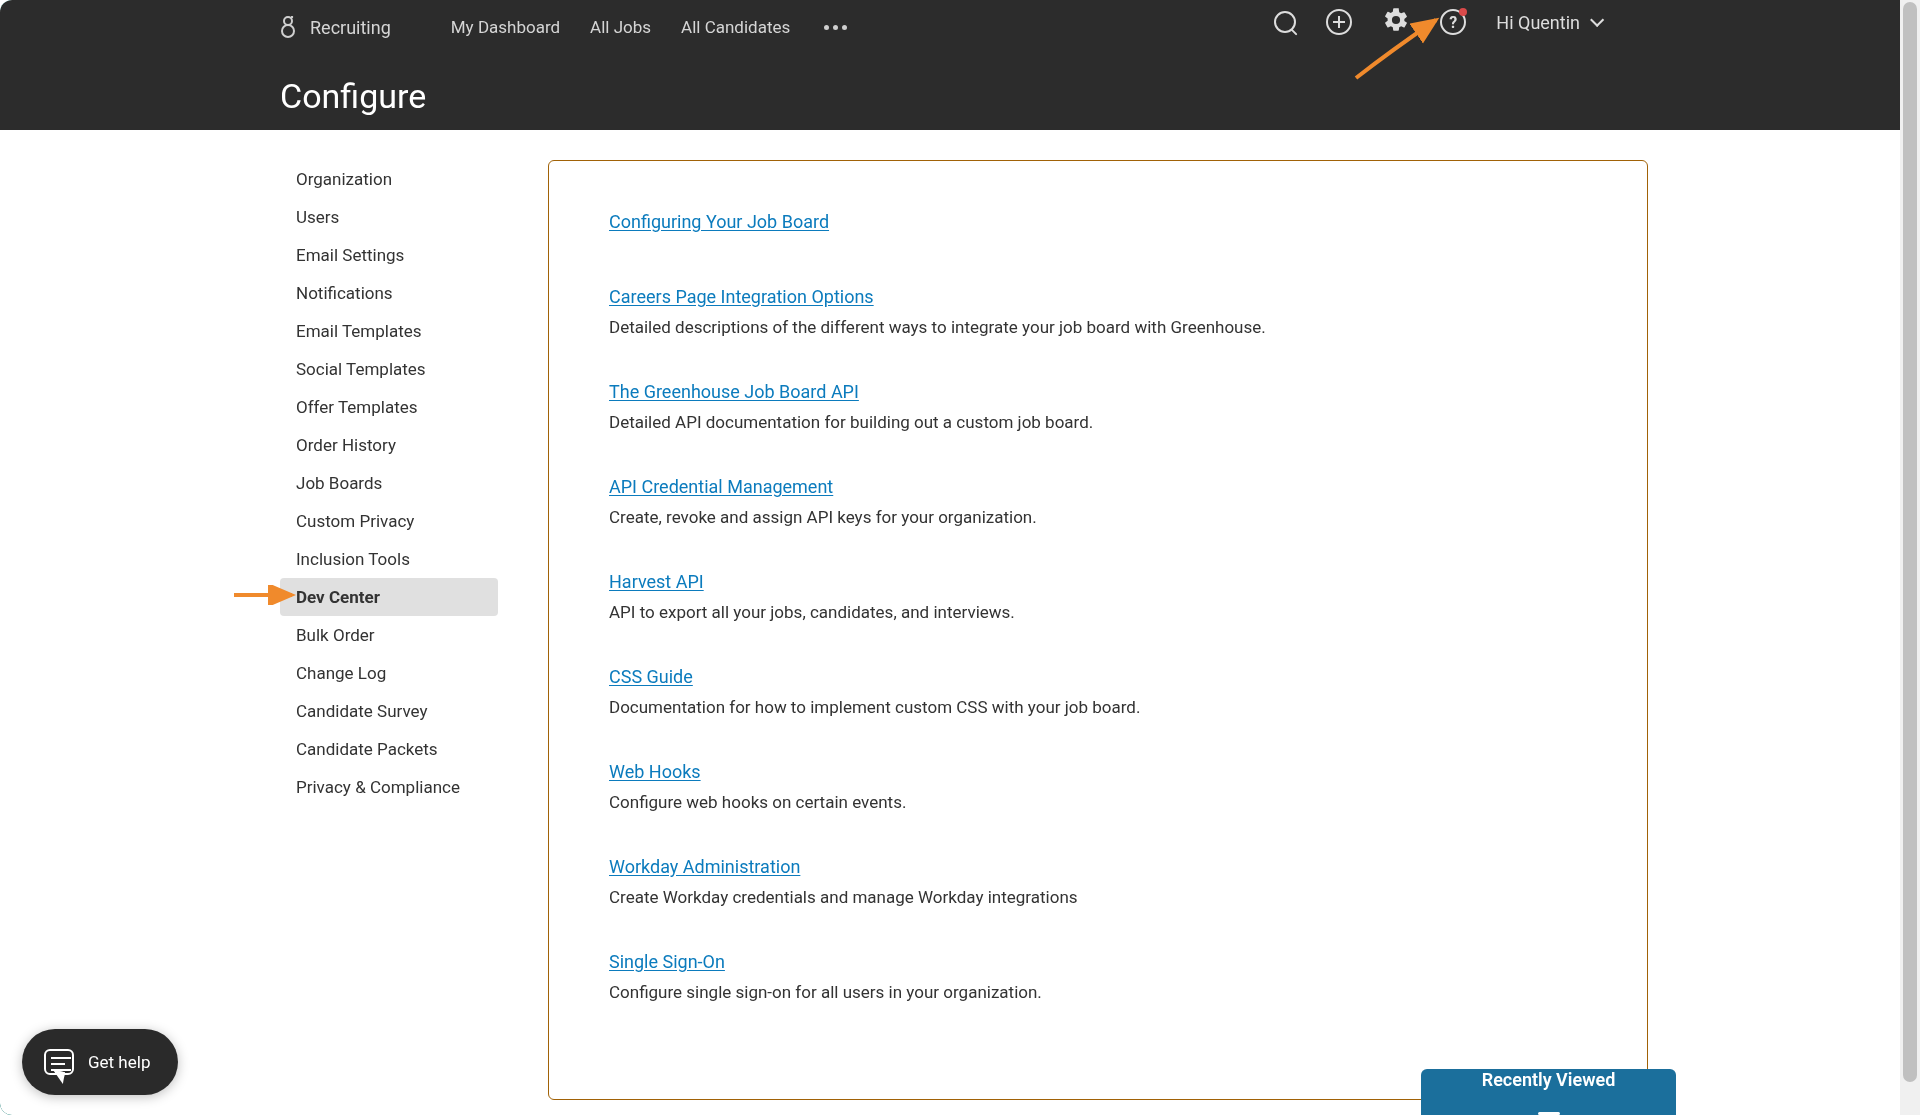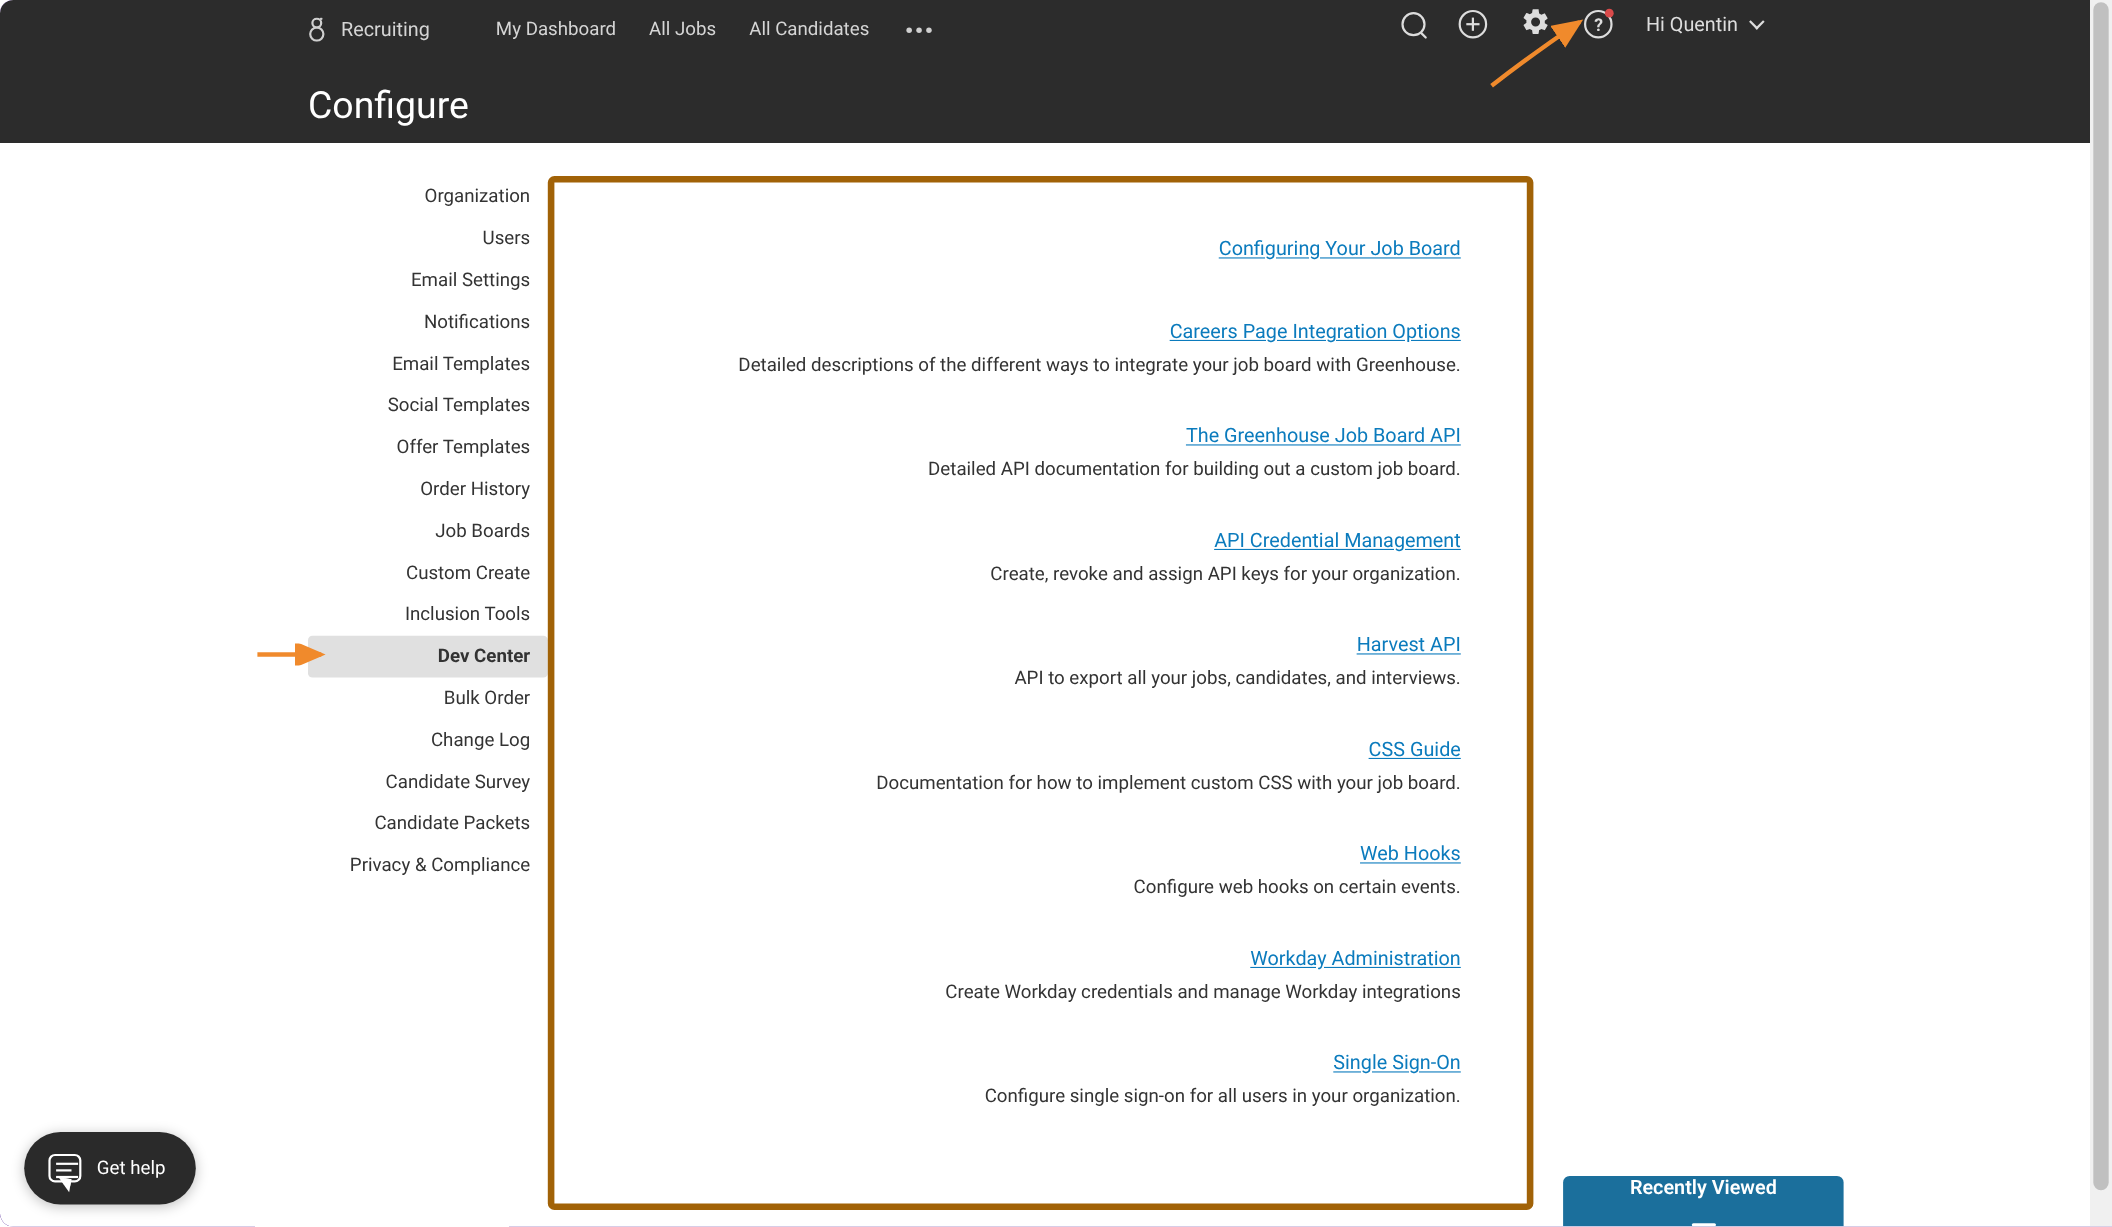--- a/index.html
+++ b/index.html
@@ -14,24 +14,23 @@
     overflow: hidden;
   }
 
   
   .frame {
     position: absolute;
     top: 0;
     left: 0;
     width: 1920px;
     height: 1115px;
-    background: #4c1d95;
+    background: #0f766e;
     border-radius: 12px 0 0 12px;
     overflow: hidden;
-    text-align: right;
   }
   .app {
     position: absolute;
     top: 0; left: 0;
     width: 1920px;
     height: 1115px;
     background: #fff;
     border-radius: 12px 0 0 12px;
     overflow: hidden;
   }
@@ -178,22 +177,23 @@
     color: #333;
     cursor: pointer;
     border-radius: 4px;
   }
   .sidebar-item.active {
     background: #e0e0e0;
     font-weight: 700;
   }
 
   .main-panel {
-    width: 896px;
-    border: 6px solid #a16207;
+    margin-left: 50px;
+    width: 1100px;
+    border: 1px solid #a16207;
     border-radius: 6px;
     padding: 50px 60px 60px 60px;
     min-height: 940px;
   }
   .section {
     margin-bottom: 44px;
   }
   .section:last-child { margin-bottom: 0; }
   .section-title {
     color: #0b7bbd;
@@ -372,21 +372,21 @@
     <nav class="sidebar" id="sidebar-root">
           <div class="sidebar-item"><span>Organization</span></div>
           <div class="sidebar-item"><span>Users</span></div>
           <div class="sidebar-item"><span>Email Settings</span></div>
           <div class="sidebar-item"><span>Notifications</span></div>
           <div class="sidebar-item"><span>Email Templates</span></div>
           <div class="sidebar-item"><span>Social Templates</span></div>
           <div class="sidebar-item"><span>Offer Templates</span></div>
           <div class="sidebar-item"><span>Order History</span></div>
           <div class="sidebar-item"><span>Job Boards</span></div>
-          <div class="sidebar-item"><span>Custom Create</span></div>
+          <div class="sidebar-item"><span>Custom Privacy</span></div>
           <div class="sidebar-item"><span>Inclusion Tools</span></div>
           <div class="sidebar-item active"><span>Dev Center</span></div>
           <div class="sidebar-item"><span>Bulk Order</span></div>
           <div class="sidebar-item"><span>Change Log</span></div>
           <div class="sidebar-item"><span>Candidate Survey</span></div>
           <div class="sidebar-item"><span>Candidate Packets</span></div>
           <div class="sidebar-item"><span>Privacy &amp; Compliance</span></div>
         </nav>
 
     <div class="main-panel" id="main-root">

